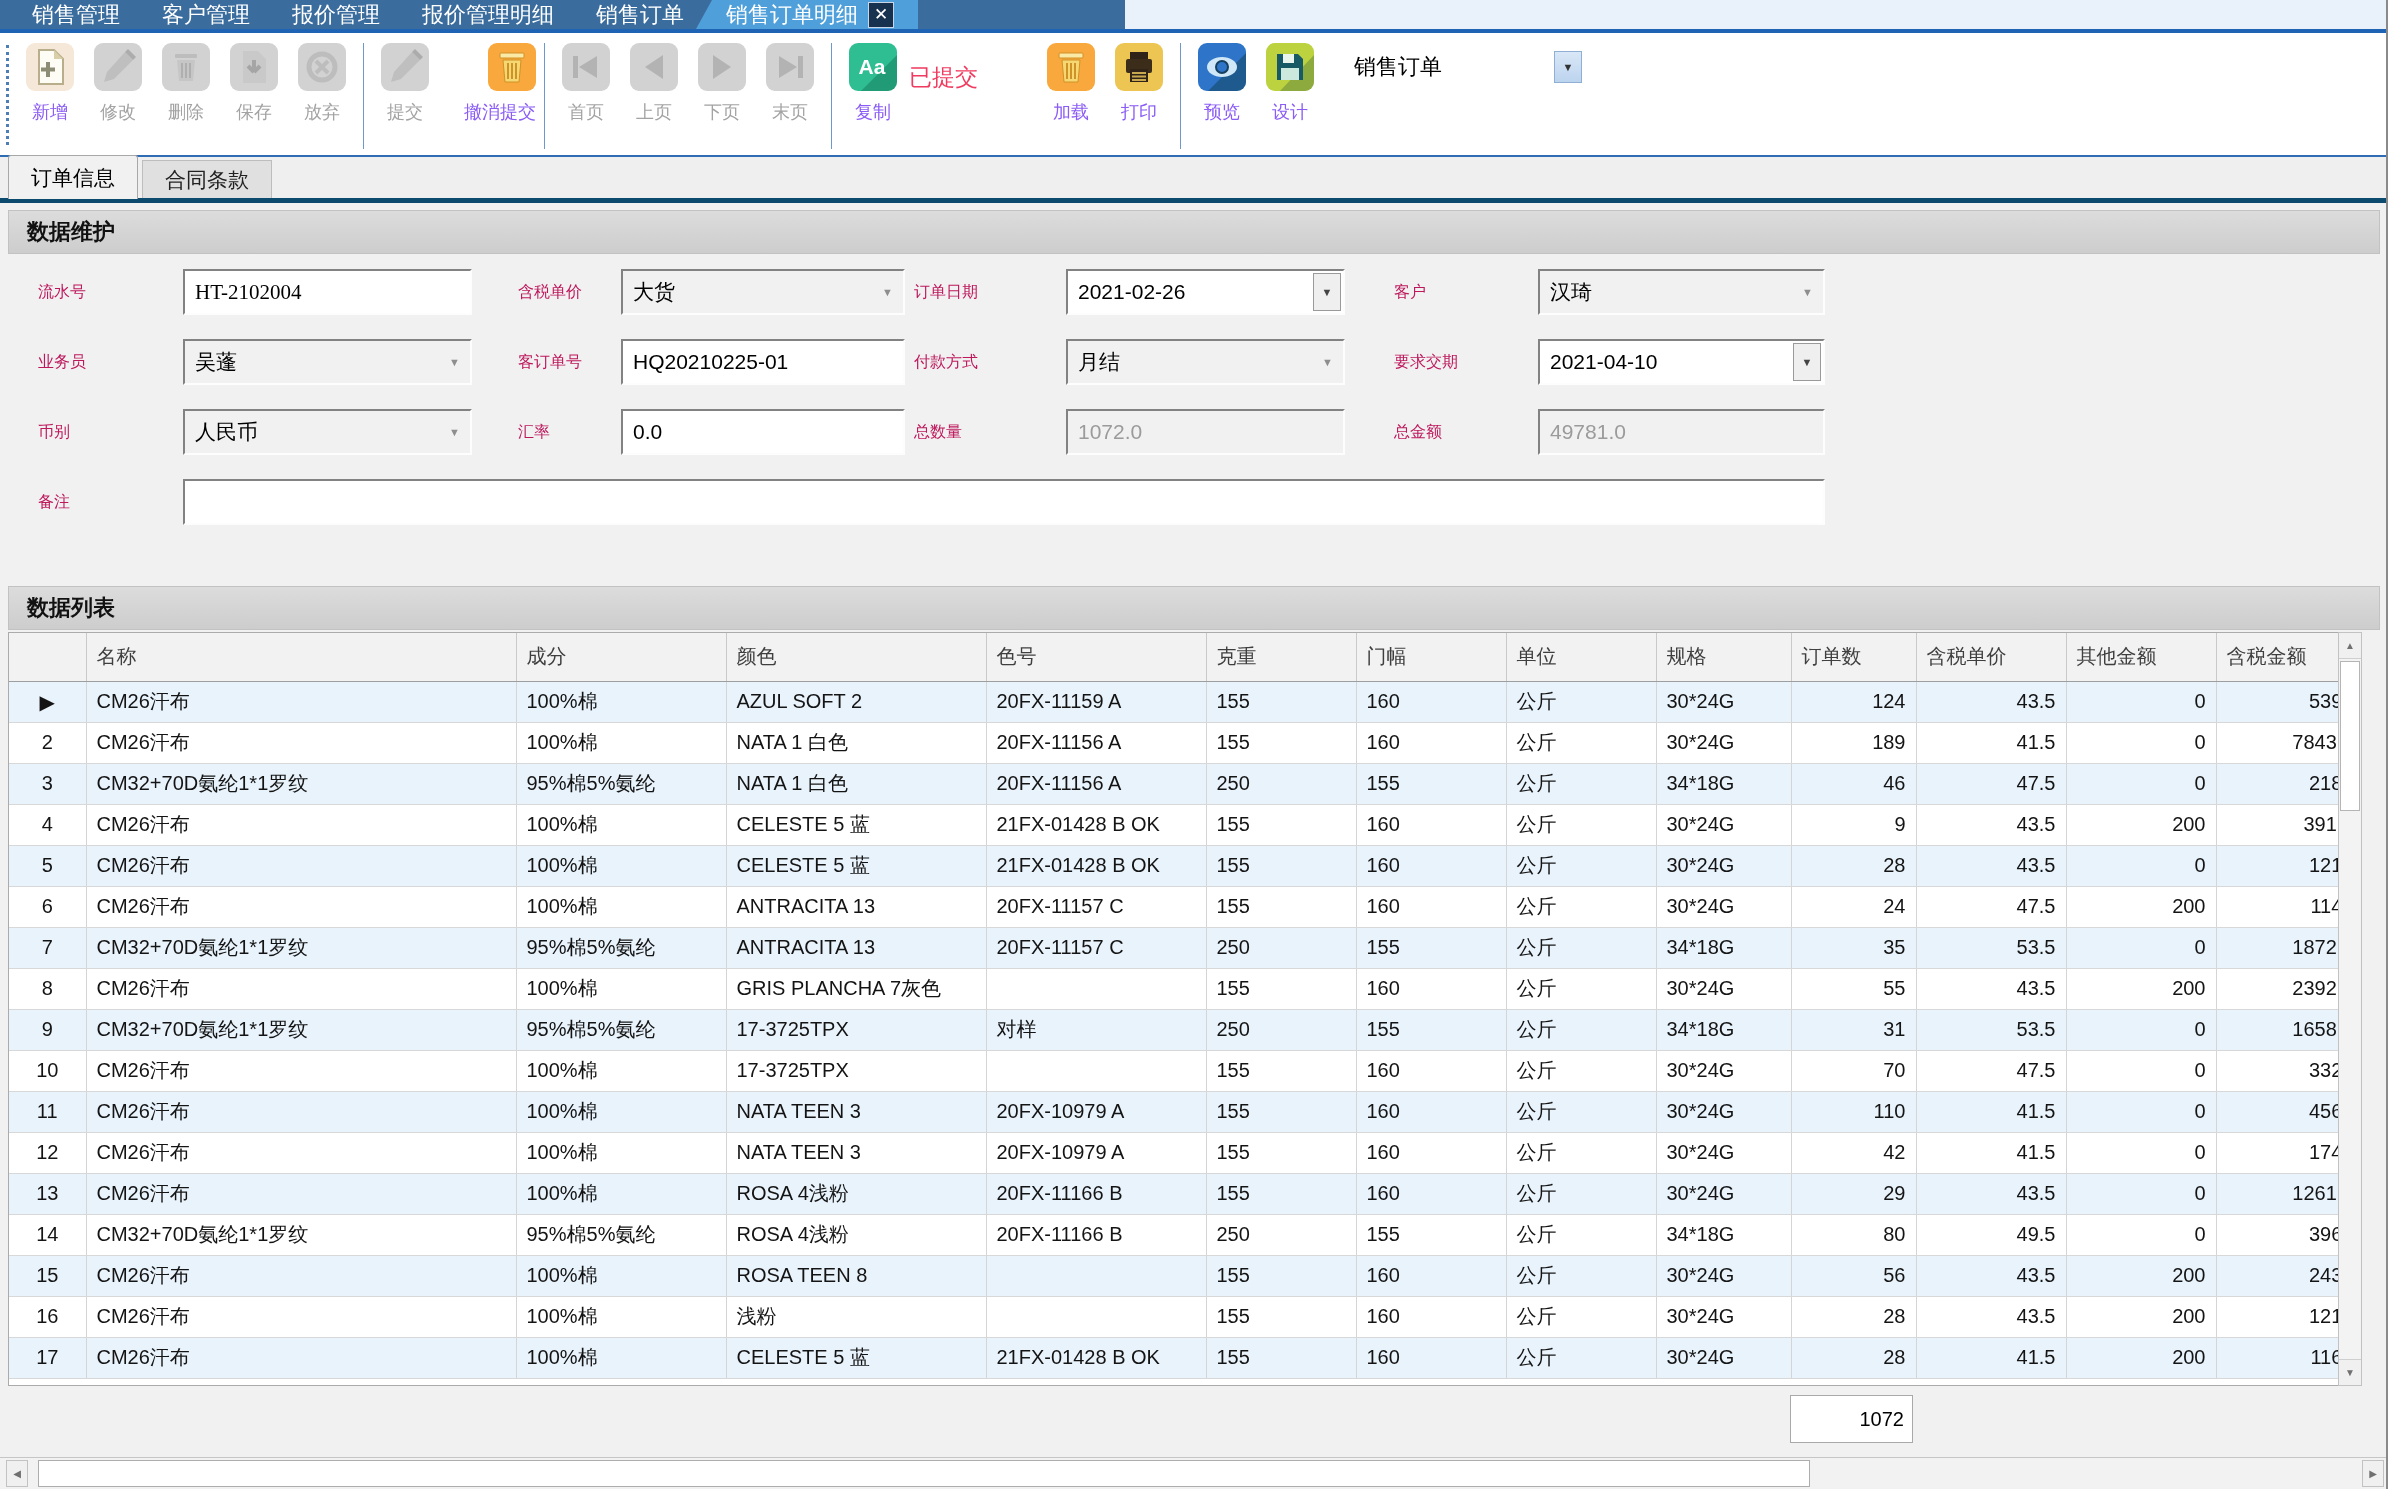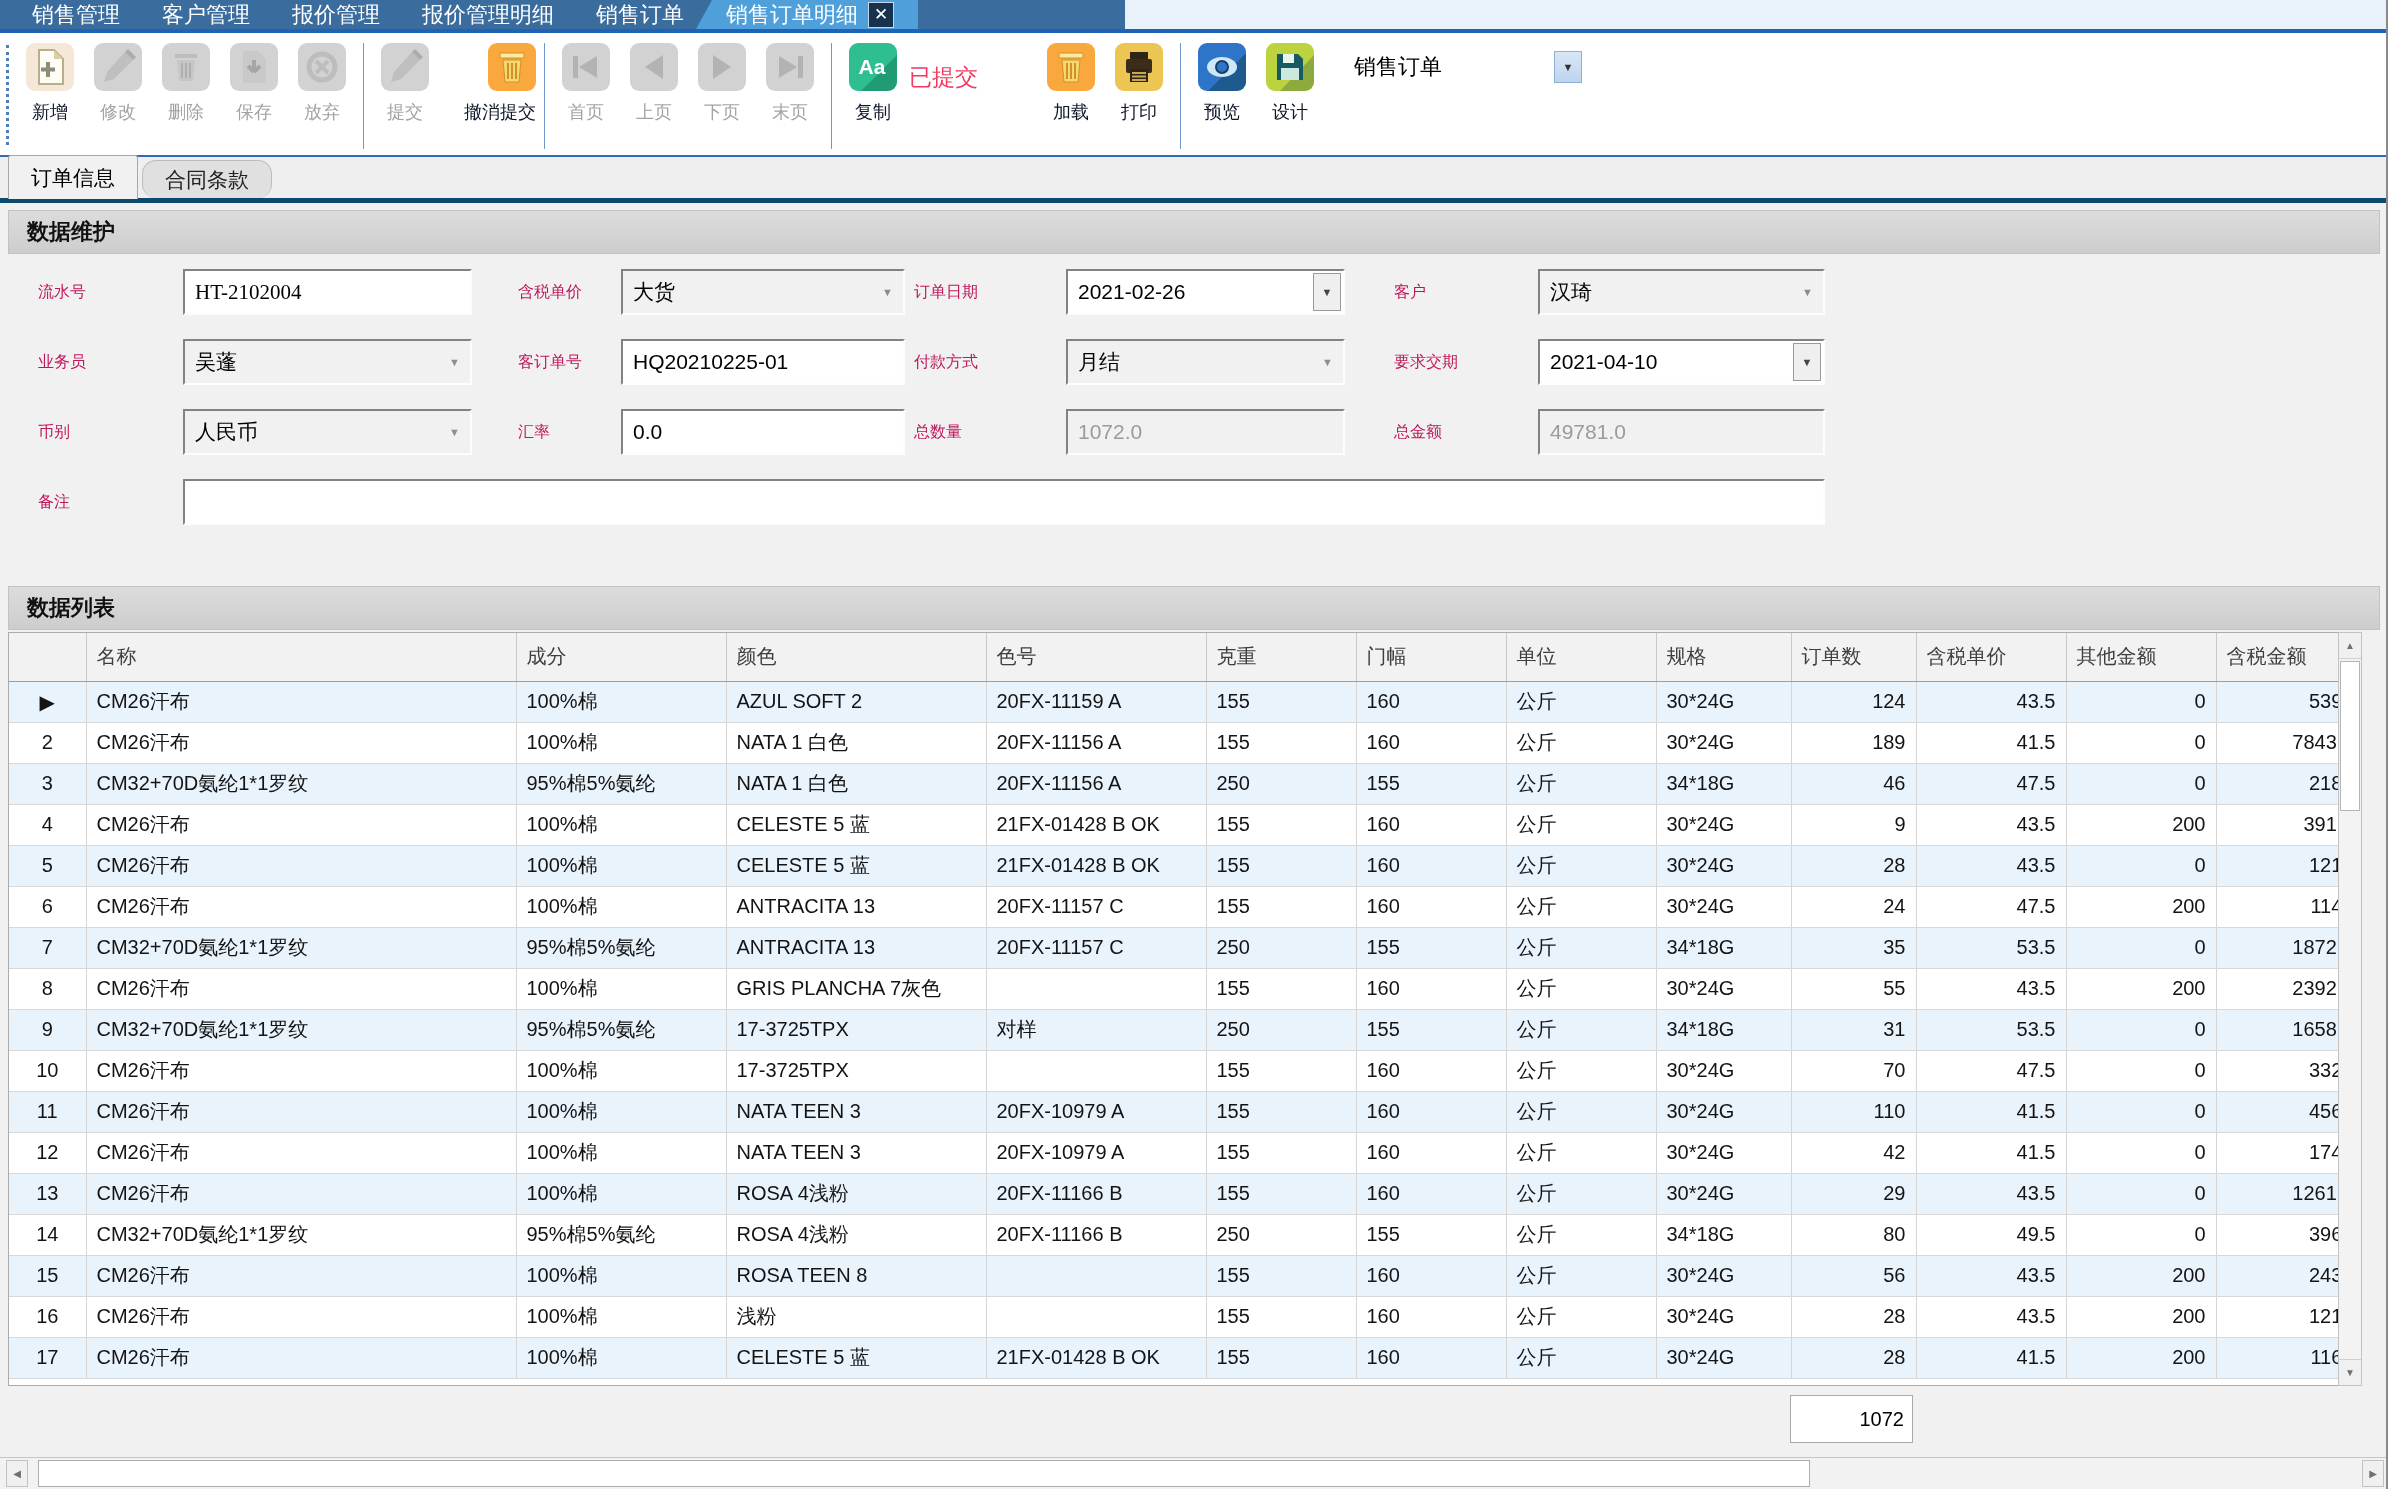--- a/index.html
+++ b/index.html
@@ -17,37 +17,37 @@
 
   
   .toolbar{position:absolute;left:0;top:33px;width:2388px;height:124px;background:#FFF;border-bottom:2px solid #2E6DB4;display:flex;align-items:flex-start;}
   .drag-handle{width:4px;height:100px;margin:12px 6px 0 6px;border-left:3px dotted #4E7EB5;}
   .tb-groups{display:flex;align-items:flex-start;padding-top:10px;}
   .tb-sep{width:1px;background:#6F97C9;height:106px;margin:0 7px;}
   .tb-btn{width:66px;display:flex;flex-direction:column;align-items:center;margin:0 1px;cursor:default;}
   .tb-btn.wide{width:96px;align-items:flex-end;}
   .tb-icon{width:48px;height:48px;border-radius:9px;display:flex;align-items:center;justify-content:center;overflow:hidden;}
   .tb-icon svg{width:48px;height:48px;display:block;}
-  .tb-label{margin-top:9px;font-size:18px;color:#0f172a;white-space:nowrap;}
+  .tb-label{margin-top:9px;font-size:18px;color:#8b5cf6;white-space:nowrap;}
   .tb-btn.disabled .tb-label{color:#A3A3A3;}
   .ic-new{background:#F6E8D9;}
   .ic-gray{background:#D2D2D2;}
   .ic-orange{background:#F8A83C;}
   .ic-copy{background:#2FBE92;}
   .ic-print{background:#EDC553;}
   .ic-eye{background:#2E74C8;}
   .ic-design{background:#BCD23F;}
   .status-text{height:48px;display:flex;align-items:center;font-size:23px;margin:10px 2px 0 2px;white-space:nowrap;}
   .report-area{display:flex;align-items:center;height:48px;margin-top:10px;margin-left:30px;}
   .report-label{font-size:22px;color:#000;}
   .combo-btn{margin-left:112px;width:28px;height:32px;background:linear-gradient(#D9E7F7,#BCD4EE);border:1px solid #8FAFD4;display:flex;align-items:center;justify-content:center;font-size:11px;color:#333;}
 
   
   .subtabs{position:absolute;left:0;top:157px;width:2388px;height:46px;background:#EFEFEF;display:flex;align-items:flex-end;padding-left:8px;border-bottom:5px solid #0c4a6e;}
-  .subtab{font-size:21px;padding:0 22px;display:flex;align-items:center;cursor:default;border-radius:14px;}
+  .subtab{font-size:21px;padding:0 22px;display:flex;align-items:center;cursor:default;}
   .subtab.active{height:44px;background:#F1F1F1;border:1px solid #A8A8A8;border-bottom:none;margin-bottom:-1px;z-index:2;border-radius:3px 3px 0 0;}
   .subtab:not(.active){height:38px;background:#E0E0E0;border:1px solid #BDBDBD;border-bottom:none;margin-left:4px;color:#222;}
 
   
   .panel{position:absolute;left:0;top:203px;width:2388px;height:1286px;background:#F1F1F1;}
   .section-bar{position:absolute;left:8px;width:2372px;height:44px;background:linear-gradient(#DCDCDC,#CDCDCD);border:1px solid #C2C2C2;display:flex;align-items:center;padding-left:18px;font-size:22px;font-weight:bold;color:#111;}
   #sec1{top:7px;}
   #sec2{top:383px;}
 
   .form-row{position:absolute;left:0;width:2388px;height:48px;display:flex;align-items:center;}

